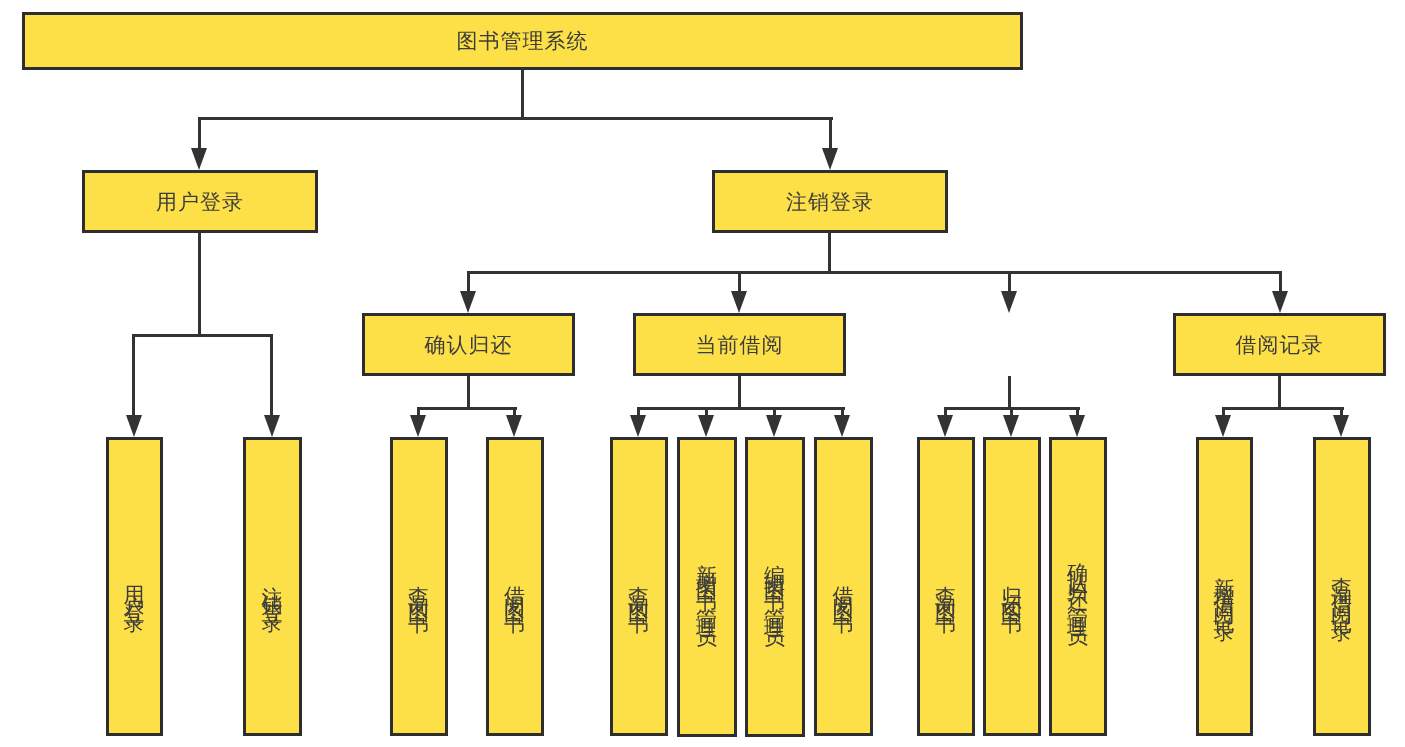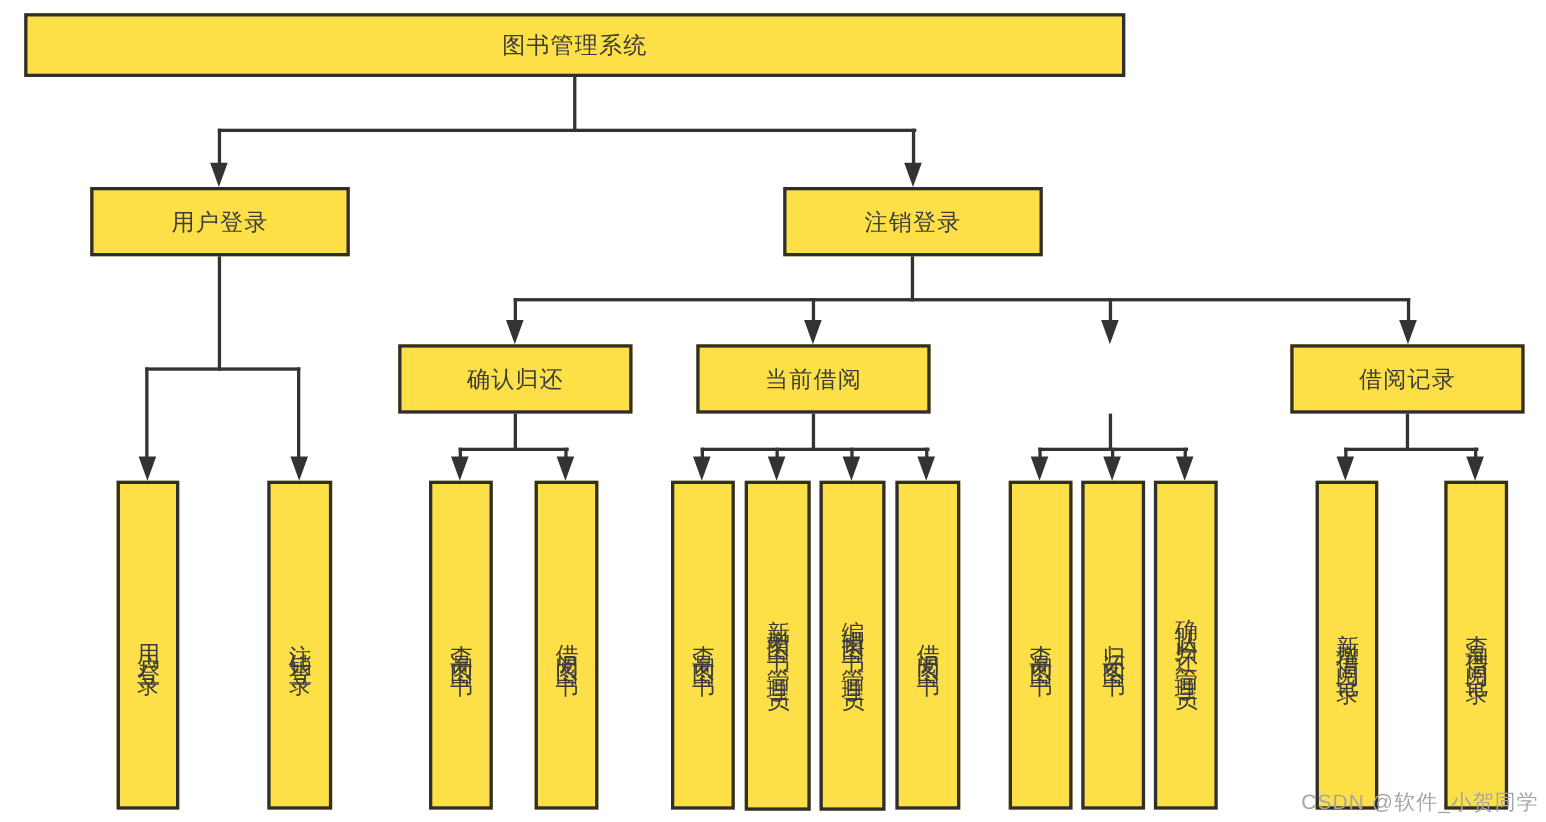--- a/index.html
+++ b/index.html
@@ -175,15 +175,14 @@
     <span class="lbl-v">确认归还（管理员）</span>
   </div>
 
   <div class="box" style="left:1196px; top:437px; width:57px; height:299px;">
     <span class="lbl-v">新增借阅记录</span>
   </div>
   <div class="box" style="left:1313px; top:437px; width:58px; height:299px;">
     <span class="lbl-v">查询借阅记录</span>
   </div>
 
-  <div class="watermark">CSDN @软件_小贺同学</div>
 
 </div>
 
 </body></html>

